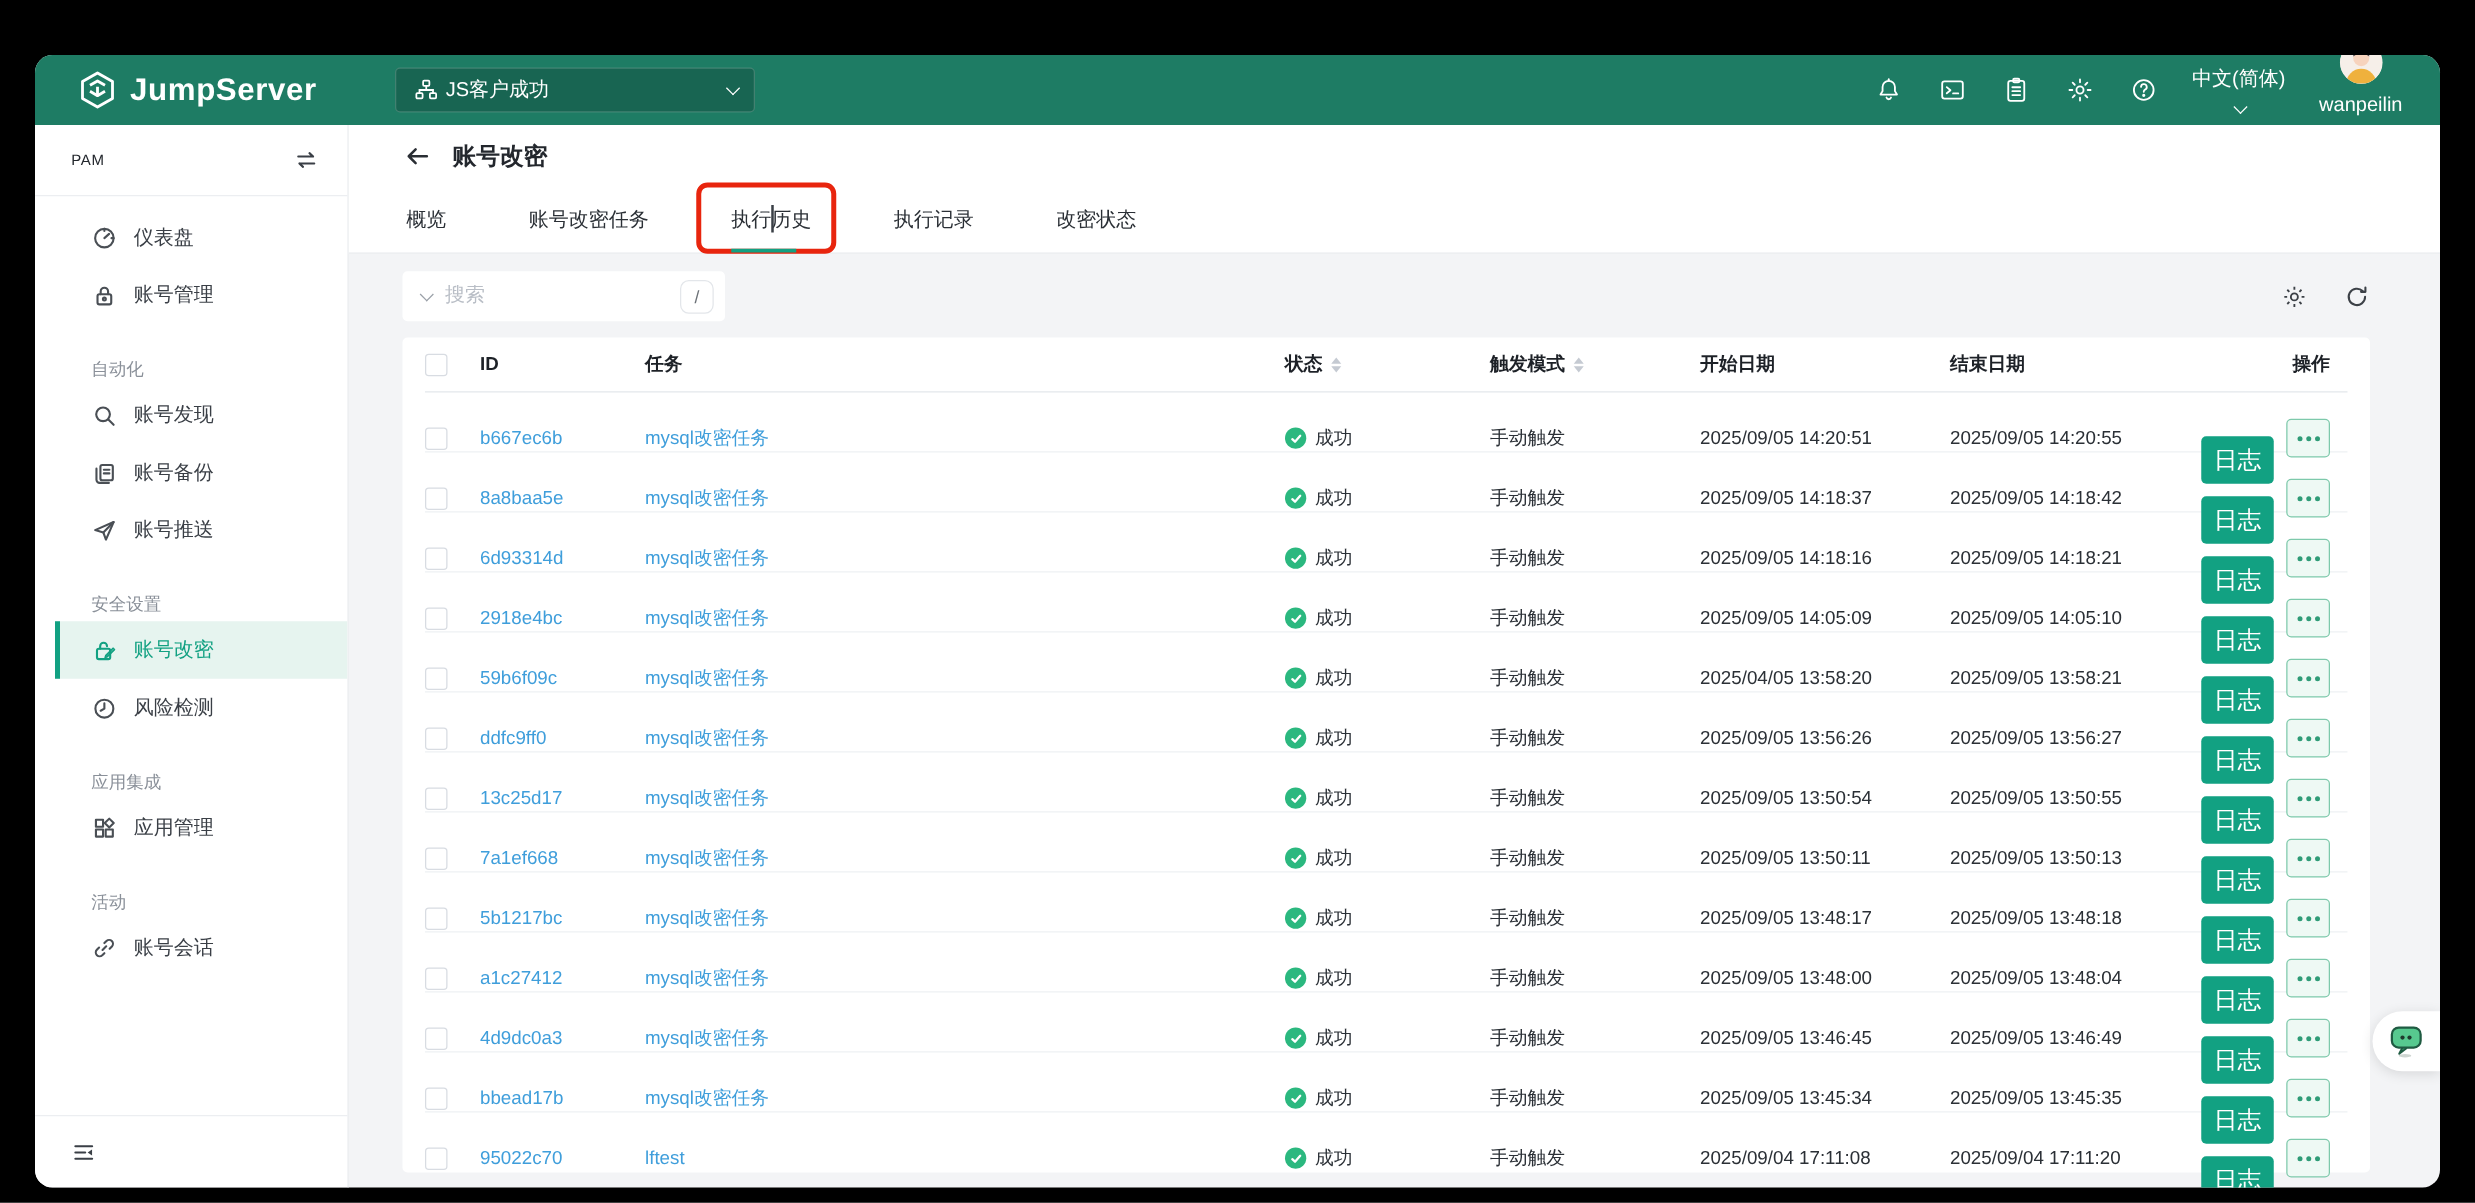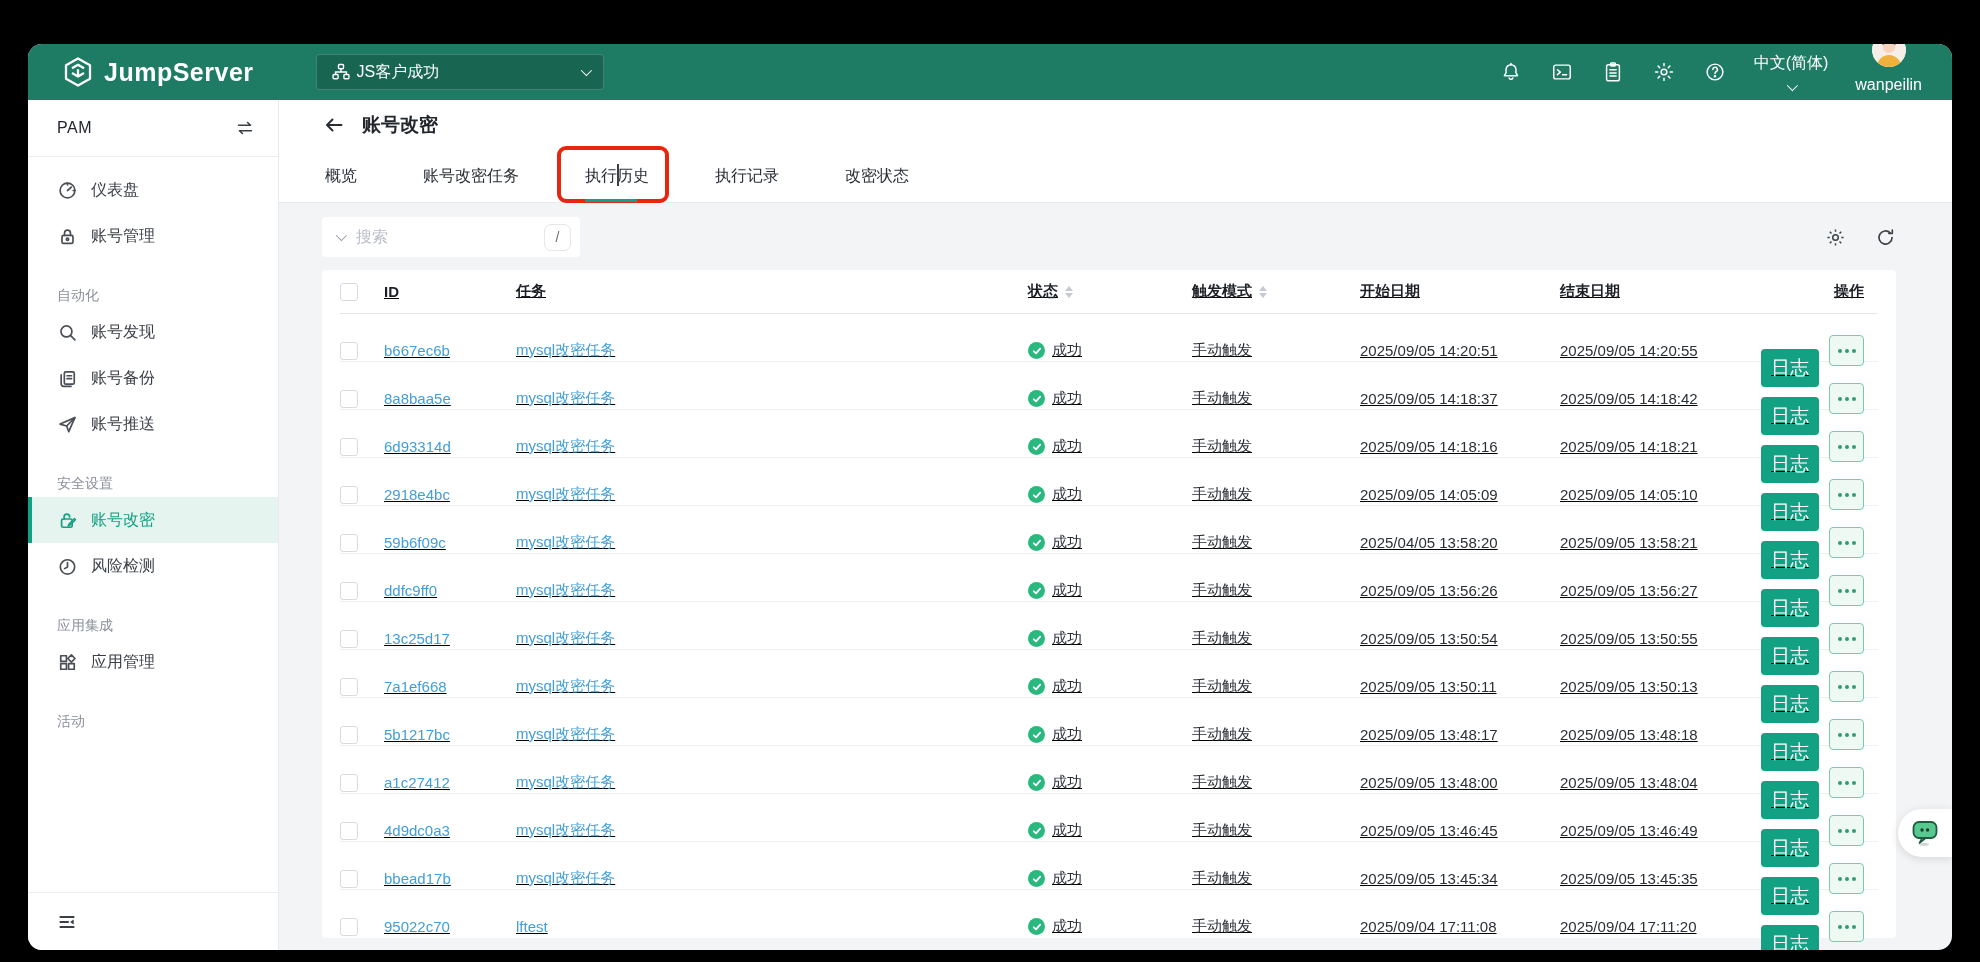--- a/index.html
+++ b/index.html
@@ -15,23 +15,23 @@
   .chev { width:8px; height:8px; border-right:1.8px solid currentColor; border-bottom:1.8px solid currentColor; transform:rotate(45deg) translateY(-2px); display:inline-block; }
   .top-actions { margin-left:auto; display:flex; align-items:center; gap:27px; }
   .tb-icon { width:24px; height:24px; display:flex; align-items:center; justify-content:center; color:#fff; cursor:pointer; background:none; border:none; }
   .lang-btn,.user-btn { display:flex; align-items:center; gap:9px; color:#fff; font-size:16px; background:none; border:none; cursor:pointer;flex-direction:column; }
   .avatar { width:34px; height:34px; border-radius:50%; background:#f6efe9; overflow:hidden; flex:0 0 auto; }
 
   
   .shell { flex:1; display:flex; min-height:0; }
   .sidebar { width:251px; background:#fff; border-right:1px solid #e8eaed; display:flex; flex-direction:column; flex:0 0 auto; }
   .side-head { height:57px; border-bottom:1px solid #eceef1; display:flex; align-items:center; padding:0 22px 0 29px; flex:0 0 auto; }
-  .side-title { font-size:16px; color:#23272d; letter-spacing:.5px; }
+  .side-title { font-size:12px; color:#23272d; letter-spacing:.5px; }
   .side-toggle { margin-left:auto; background:none; border:none; color:#3a3f46; cursor:pointer; display:flex; }
-  #side-nav { flex:1; overflow:hidden; padding-top:10px; }
+  #side-nav { flex:1; overflow:hidden; padding-top:10px;margin-left:16px; }
   .side-group-label { margin-top:22px; height:28px; line-height:28px; padding-left:29px; font-size:14px; color:#8a9099; }
   .side-item { height:46px; display:flex; align-items:center; gap:14px; padding-left:29px; font-size:16px; color:#3a3f46; cursor:pointer; position:relative; }
   .side-item .s-ico { width:20px; height:20px; display:flex; align-items:center; justify-content:center; color:#4a4f55; }
   .side-item.active { background:#e6f4ef; color:#12a182; }
   .side-item.active .s-ico { color:#12a182; }
   .side-item.active::before { content:""; position:absolute; left:0; top:0; bottom:0; width:4px; background:#12a182; }
   .side-foot { flex:0 0 auto; height:58px; border-top:1px solid #eceef1; display:flex; align-items:center; padding-left:29px; }
   .side-foot button { background:none; border:none; color:#3a3f46; cursor:pointer; display:flex; }
 
   
@@ -50,21 +50,21 @@
   .toolbar-row { display:flex; align-items:center; height:40px; margin-bottom:13px; }
   .search-box { width:258px; height:40px; background:#fff; border-radius:4px; display:flex; align-items:center; padding:0 9px 0 14px; gap:12px; color:#b4bac2; }
   .search-box input { border:none; outline:none; flex:1; font-size:16px; color:#5a6068; min-width:0; font-family:inherit; }
   .search-box input::placeholder { color:#b9bec6; }
   .kbd-badge { width:27px; height:27px; border:1px solid #e3e6ea; border-radius:7px; display:flex; align-items:center; justify-content:center; font-size:14px; color:#6b7076; background:#fff; }
   .tool-icons { margin-left:auto; display:flex; align-items:center; gap:29px; color:#3c4147; }
   .tool-icons button { background:none; border:none; color:#3c4147; cursor:pointer; display:flex; }
 
   
   .card { background:#fff; border-radius:4px; padding:0 18px; }
-  .t-row { display:grid; grid-template-columns:44px 132px 1fr 164px 168px 200px 200px 118px; align-items:center;text-decoration:underline; }
+  .t-row { display:grid; grid-template-columns:44px 132px 1fr 164px 168px 200px 200px 118px; align-items:center; }
   .t-head { height:44px; border-bottom:1px solid #e4e7eb; }
   .th { font-size:15px; font-weight:bold; color:#1d2127; display:flex; align-items:center; gap:7px; }
   .th.right,.td.right { justify-content:flex-end; padding-right:14px; }
   .t-body .t-row { height:48px; border-bottom:1px solid #eef1f4; }
   .t-body .t-row:last-child { border-bottom:none; }
   .td { font-size:15px; color:#2b3036; display:flex; align-items:center; }
   .td a { color:#3f9edb; text-decoration:none; cursor:pointer; }
   .checkbox { width:18px; height:18px; border:1px solid #d8dce2; border-radius:3px; background:#fff; cursor:pointer; }
   .sort { display:flex; flex-direction:column; gap:2px; }
   .sort i { width:0; height:0; border-left:4.5px solid transparent; border-right:4.5px solid transparent; }
@@ -255,20 +255,30 @@
               <svg width="19" height="19" viewBox="0 0 18 18" fill="none" stroke="currentColor" stroke-width="1.6" stroke-linecap="round" stroke-linejoin="round">
                 <rect x="2.6" y="2.6" width="5.4" height="5.4"></rect>
                 <rect x="2.6" y="10" width="5.4" height="5.4"></rect>
                 <rect x="10" y="10" width="5.4" height="5.4"></rect>
                 <path d="M12.7 1.8 l3.4 3.4 -3.4 3.4 -3.4 -3.4 Z"></path>
               </svg>
             </span>
             <span class="s-label">应用管理</span>
           </div>
           <div class="side-group-label">活动</div>
+          <div class="side-item">
+            <span class="s-ico">
+              <svg width="19" height="19" viewBox="0 0 18 18" fill="none" stroke="currentColor" stroke-width="1.6" stroke-linecap="round" stroke-linejoin="round">
+                <path d="M7.6 10.4 L10.4 7.6"></path>
+                <path d="M9 5.2 l1.6-1.6 a2.9 2.9 0 0 1 4.1 4.1 L13 9.4"></path>
+                <path d="M9 12.8 l-1.6 1.6 a2.9 2.9 0 0 1-4.1-4.1 L5 8.6"></path>
+              </svg>
+            </span>
+            <span class="s-label">账号会话</span>
+          </div>
         </nav>
       <div class="side-foot">
         <button>
           <svg width="20" height="20" viewBox="0 0 18 18" fill="none" stroke="currentColor" stroke-width="1.6" stroke-linecap="round">
               <path d="M3 4.5 h12 M3 9 h7 M3 13.5 h12"></path>
               <path d="M15 6.8 l-3.2 2.2 3.2 2.2 Z" fill="currentColor" stroke="none"></path>
             </svg>
         </button>
       </div>
     </aside>

